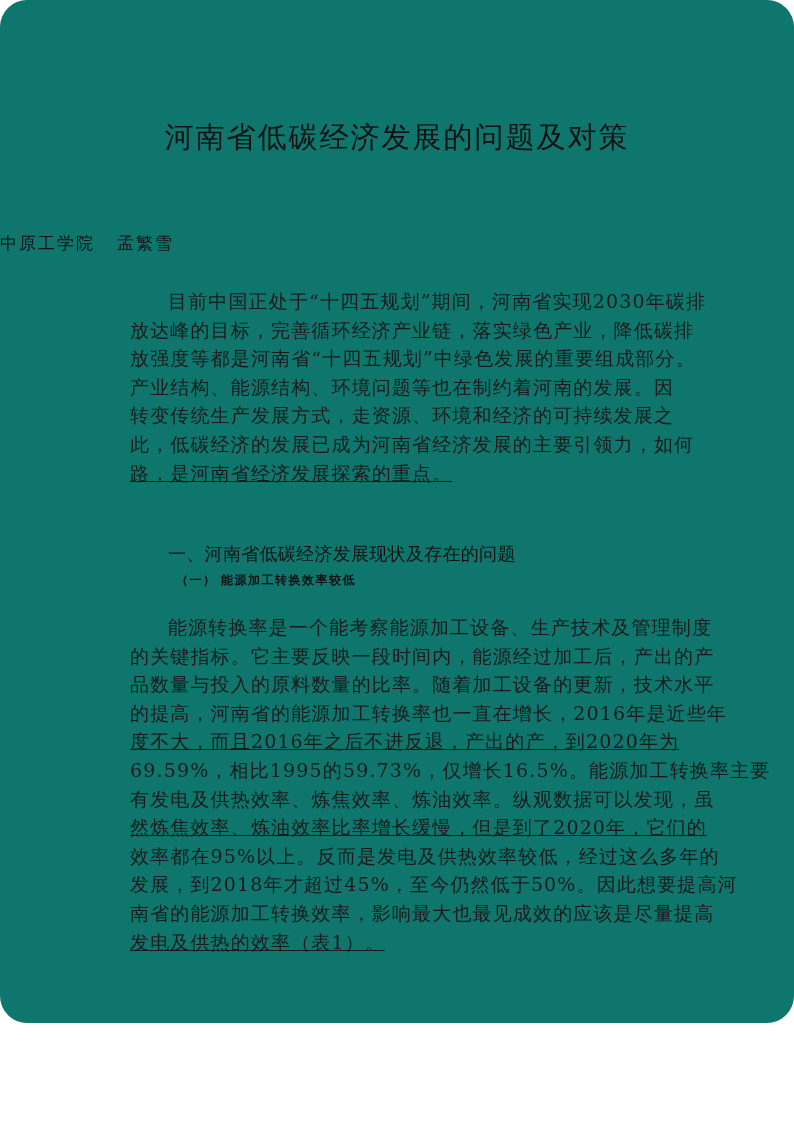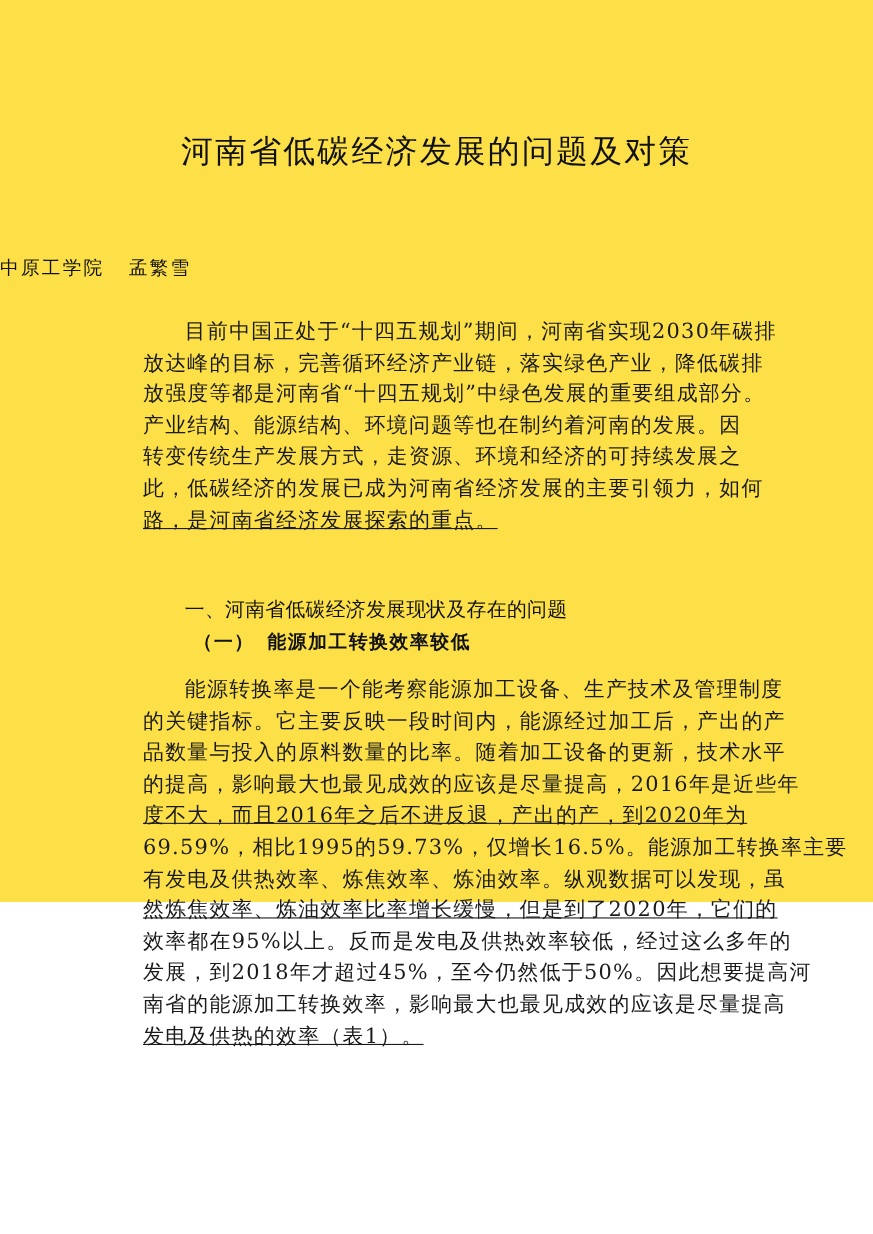--- a/index.html
+++ b/index.html
@@ -13,22 +13,23 @@
       position: relative;
       overflow: hidden;
       color: #111111;
       font-family: "DejaVu Serif", "Liberation Serif", serif;
     }
     .page {
       position: absolute;
       left: 0;
       top: 0;
       width: 794px;
-      height: 820px;
-      background: #fde047;
+      height: 1023px;
+      background: #0f766e;
+      border-radius: 27px;
     }
     .title {
       position: absolute;
       left: 0;
       top: 118px;
       width: 794px;
       text-align: center;
       font-family: "DejaVu Sans", "Liberation Sans", sans-serif;
       font-size: 29px;
       letter-spacing: 2px;
@@ -75,22 +76,22 @@
       font-size: 18px;
       color: #111;
       letter-spacing: 0.3px;
       margin: 0;
       font-weight: normal;
     }
     .heading2 {
       position: absolute;
       left: 176px;
       top: 572px;
-      font-family: Liberation Mono, monospace;
-      font-size: 17px;
+      font-family: Liberation Serif, serif;
+      font-size: 12px;
       font-weight: bold;
       color: #111;
       letter-spacing: 1.5px;
       margin: 0;
     }
     #para1 { top: 287px; }
     #para2 { top: 613px; }
   </style>
 </head>
 <body>
@@ -114,21 +115,21 @@
   </div>
 
   <h2 class="heading1">一、河南省低碳经济发展现状及存在的问题</h2>
 
   <h3 class="heading2">（一）  能源加工转换效率较低</h3>
 
   <div class="body-text" id="para2">
     <span class="line indent">能源转换率是一个能考察能源加工设备、生产技术及管理制度</span>
     <span class="line">的关键指标。它主要反映一段时间内，能源经过加工后，产出的产</span>
     <span class="line">品数量与投入的原料数量的比率。随着加工设备的更新，技术水平</span>
-    <span class="line">的提高，影响最大也最见成效的应该是尽量提高，2016年是近些年</span>
+    <span class="line">的提高，河南省的能源加工转换率也一直在增长，2016年是近些年</span>
     <span class="line last">度不大，而且2016年之后不进反退，产出的产，到2020年为</span>
     <span class="line">69.59%，相比1995的59.73%，仅增长16.5%。能源加工转换率主要</span>
     <span class="line">有发电及供热效率、炼焦效率、炼油效率。纵观数据可以发现，虽</span>
     <span class="line last">然炼焦效率、炼油效率比率增长缓慢，但是到了2020年，它们的</span>
     <span class="line">效率都在95%以上。反而是发电及供热效率较低，经过这么多年的</span>
     <span class="line">发展，到2018年才超过45%，至今仍然低于50%。因此想要提高河</span>
     <span class="line">南省的能源加工转换效率，影响最大也最见成效的应该是尽量提高</span>
     <span class="line last">发电及供热的效率（表1）。</span>
   </div>
 

